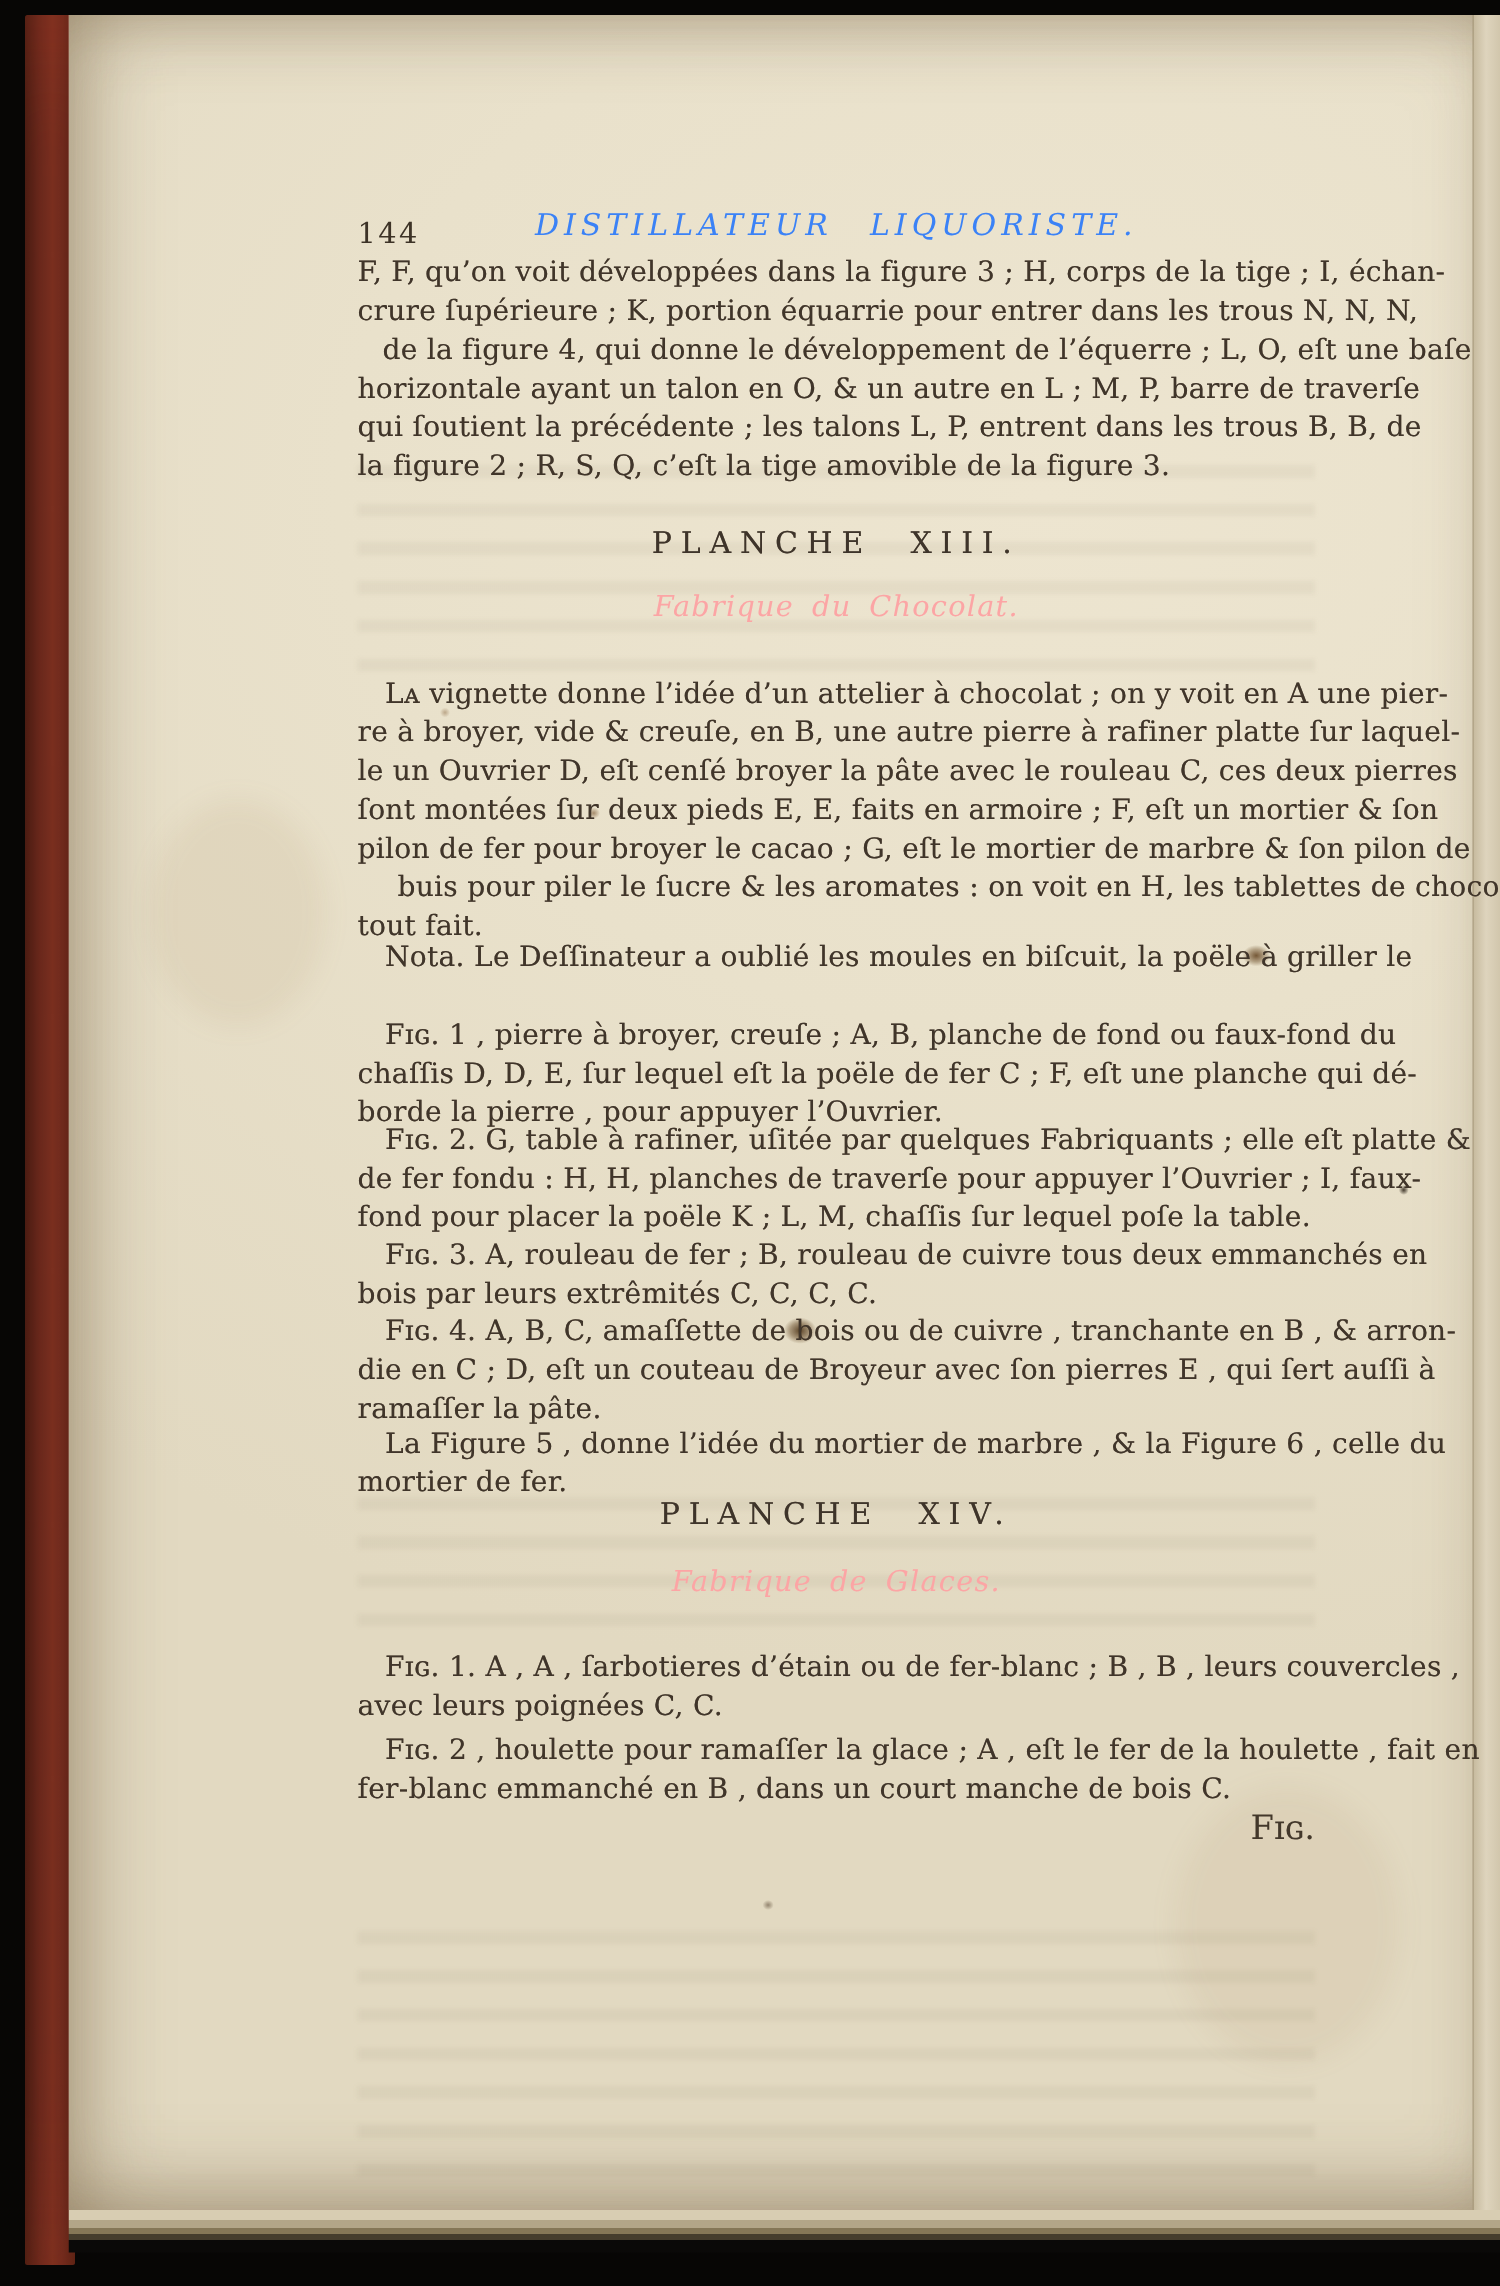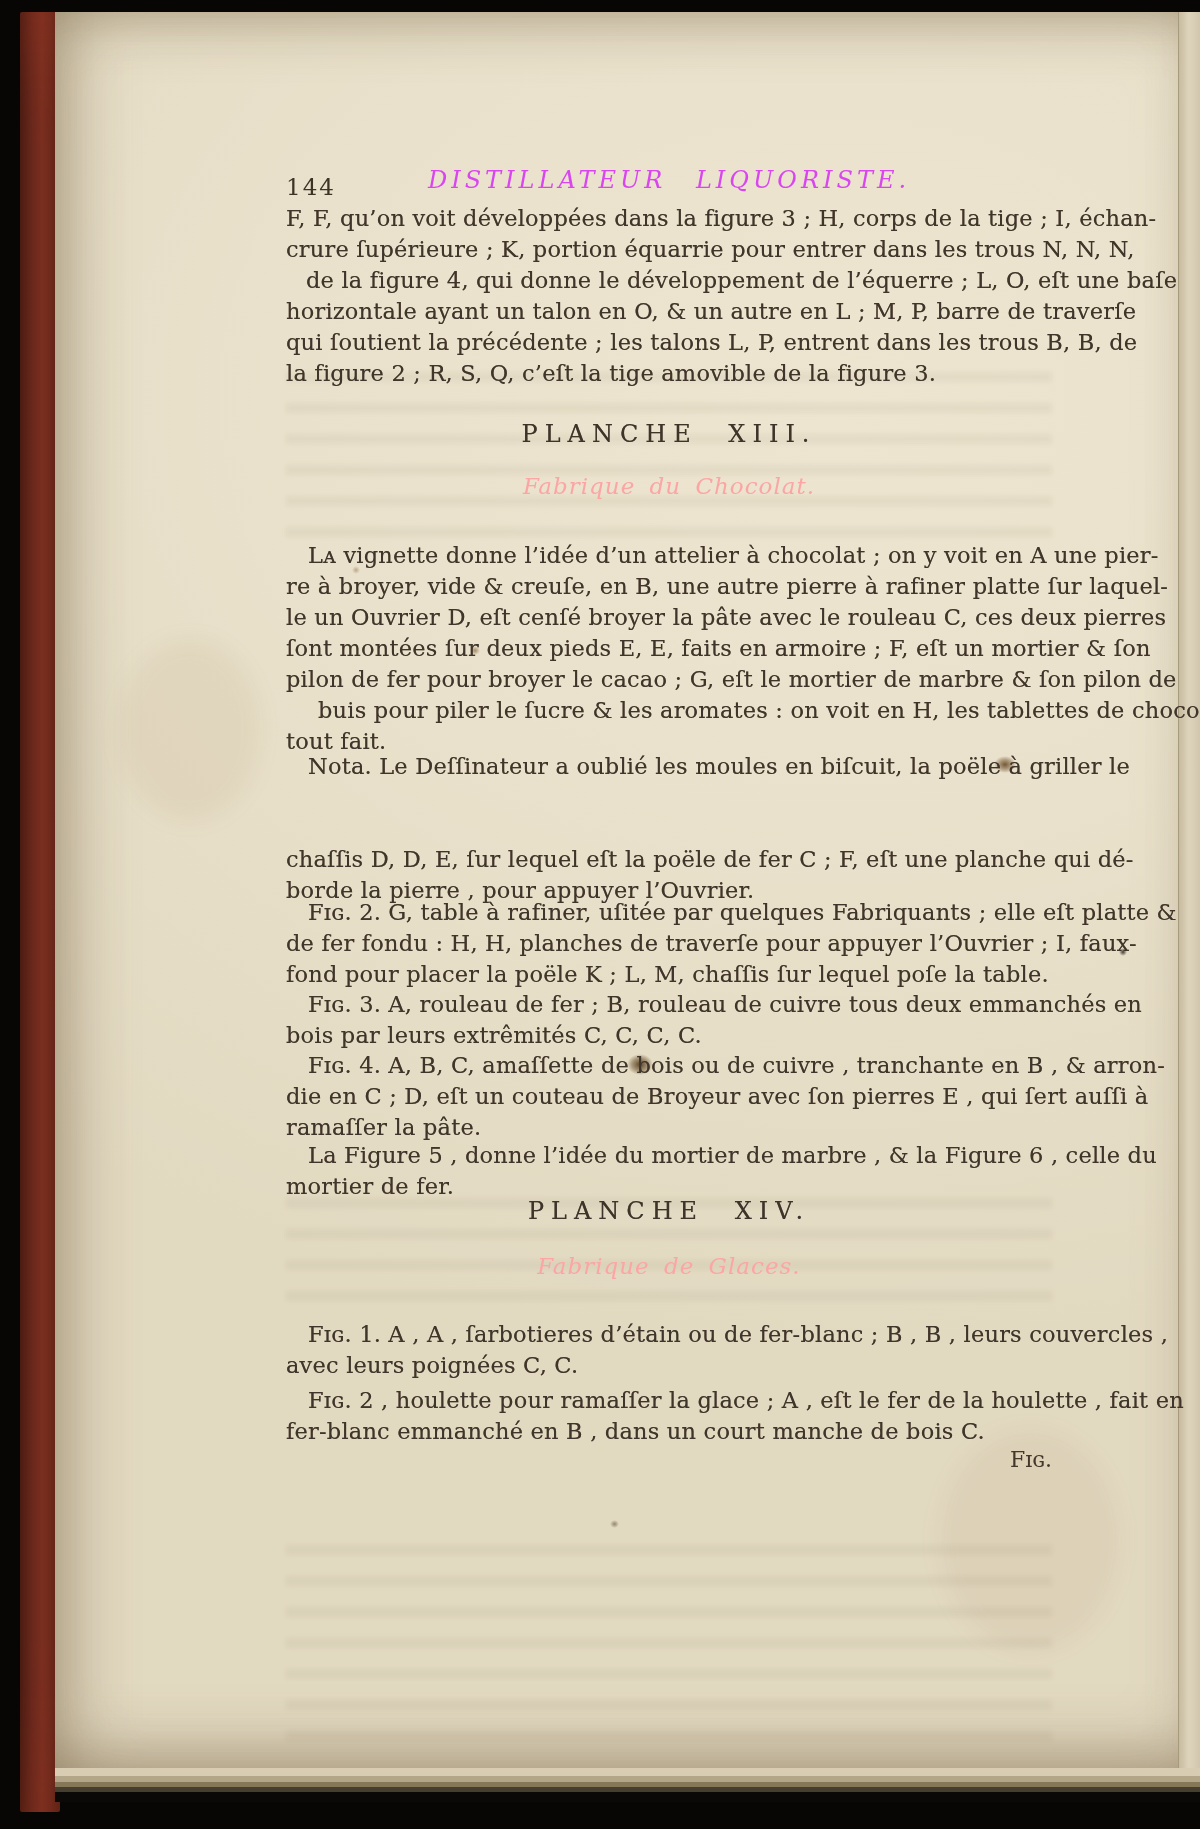--- a/index.html
+++ b/index.html
@@ -32,33 +32,33 @@
   .ghost{position:absolute;left:286px;width:766px;
     background:repeating-linear-gradient(180deg,rgba(108,94,68,.06) 0 10px,rgba(108,94,68,0) 10px 31px);
     filter:blur(2px);}
   .fox{position:absolute;border-radius:50%;filter:blur(10px);}
 
   .stain{position:absolute;border-radius:50%;}
 
   
   .pagenum{position:absolute;left:286px;top:174px;font-size:23px;letter-spacing:2px;color:#3d3327;}
   .running-title{position:absolute;left:286px;top:166px;width:766px;text-align:center;
-    font-style:italic;font-size:24px;letter-spacing:4px;word-spacing:18px;color:#d946ef;}
+    font-style:italic;font-size:24px;letter-spacing:4px;word-spacing:18px;color:#3b82f6;}
   .text-column{position:absolute;left:286px;top:0;width:766px;height:100%;}
   .tline{position:absolute;left:0;width:766px;height:31px;font-size:22.5px;line-height:31px;
     color:#40352a;text-align:justify;text-align-last:justify;letter-spacing:.2px;
     text-shadow:0 0 .5px rgba(62,48,32,.55);white-space:nowrap;}
   .tline.lastline{text-align-last:left;}
   .tline.indent{padding-left:22px;width:744px;}
   .heading{position:absolute;left:0;width:766px;text-align:center;font-size:24px;
     letter-spacing:7px;word-spacing:16px;color:#3e342a;text-shadow:0 0 .5px rgba(62,48,32,.55);}
   .subheading{position:absolute;left:0;width:766px;text-align:center;font-style:italic;
     font-size:23px;letter-spacing:1px;word-spacing:6px;color:#fca5a5;}
   .catchword{position:absolute;left:286px;top:1447px;width:766px;text-align:right;
-    font-size:22px;color:#43382b;}
+    font-size:27px;color:#43382b;}
 </style>
 </head>
 <body>
 
 <div class="stage">
 
   <div class="spine"></div>
   <div class="page"></div>
   <div class="page-edge-right"></div>
   <div class="bottom-stack"></div>
@@ -90,20 +90,21 @@
       <div class="heading" style="top: 420px;">PLANCHE XIII.</div>
       <div class="subheading" style="top: 473px;">Fabrique du Chocolat.</div>
       <div class="tline indent" style="top: 540px;">Lᴀ vignette donne l’idée d’un attelier à chocolat ; on y voit en A une pier-</div>
       <div class="tline" style="top: 571px;">re à broyer, vide &amp; creuſe, en B, une autre pierre à rafiner platte ſur laquel-</div>
       <div class="tline" style="top: 602px;">le un Ouvrier D, eſt cenſé broyer la pâte avec le rouleau C, ces deux pierres</div>
       <div class="tline" style="top: 633px;">ſont montées ſur deux pieds E, E, faits en armoire ; F, eſt un mortier &amp; ſon</div>
       <div class="tline" style="top: 664px;">pilon de fer pour broyer le cacao ; G, eſt le mortier de marbre &amp; ſon pilon de</div>
       <div class="tline" style="top: 695px; margin-left: 32px;">buis pour piler le ſucre &amp; les aromates : on voit en H, les tablettes de chocolat</div>
       <div class="tline lastline" style="top: 726px;">tout fait.</div>
       <div class="tline indent" style="top: 751px;">Nota. Le Deſſinateur a oublié les moules en biſcuit, la poële à griller le</div>
+      <div class="tline indent" style="top: 813px;">Fɪɢ. 1 , pierre à broyer, creuſe ; A, B, planche de fond ou faux-fond du</div>
       <div class="tline" style="top: 844px;">chaſſis D, D, E, ſur lequel eſt la poële de fer C ; F, eſt une planche qui dé-</div>
       <div class="tline lastline" style="top: 875px;">borde la pierre , pour appuyer l’Ouvrier.</div>
       <div class="tline indent" style="top: 897px;">Fɪɢ. 2. G, table à rafiner, uſitée par quelques Fabriquants ; elle eſt platte &amp;</div>
       <div class="tline" style="top: 928px;">de fer fondu : H, H, planches de traverſe pour appuyer l’Ouvrier ; I, faux-</div>
       <div class="tline lastline" style="top: 959px;">fond pour placer la poële K ; L, M, chaſſis ſur lequel poſe la table.</div>
       <div class="tline indent" style="top: 989px;">Fɪɢ. 3. A, rouleau de fer ; B, rouleau de cuivre tous deux emmanchés en</div>
       <div class="tline lastline" style="top: 1020px;">bois par leurs extrêmités C, C, C, C.</div>
       <div class="tline indent" style="top: 1050px;">Fɪɢ. 4. A, B, C, amaſſette de bois ou de cuivre , tranchante en B , &amp; arron-</div>
       <div class="tline" style="top: 1081px;">die en C ; D, eſt un couteau de Broyeur avec ſon pierres E , qui ſert auſſi à</div>
       <div class="tline lastline" style="top: 1112px;">ramaſſer la pâte.</div>

